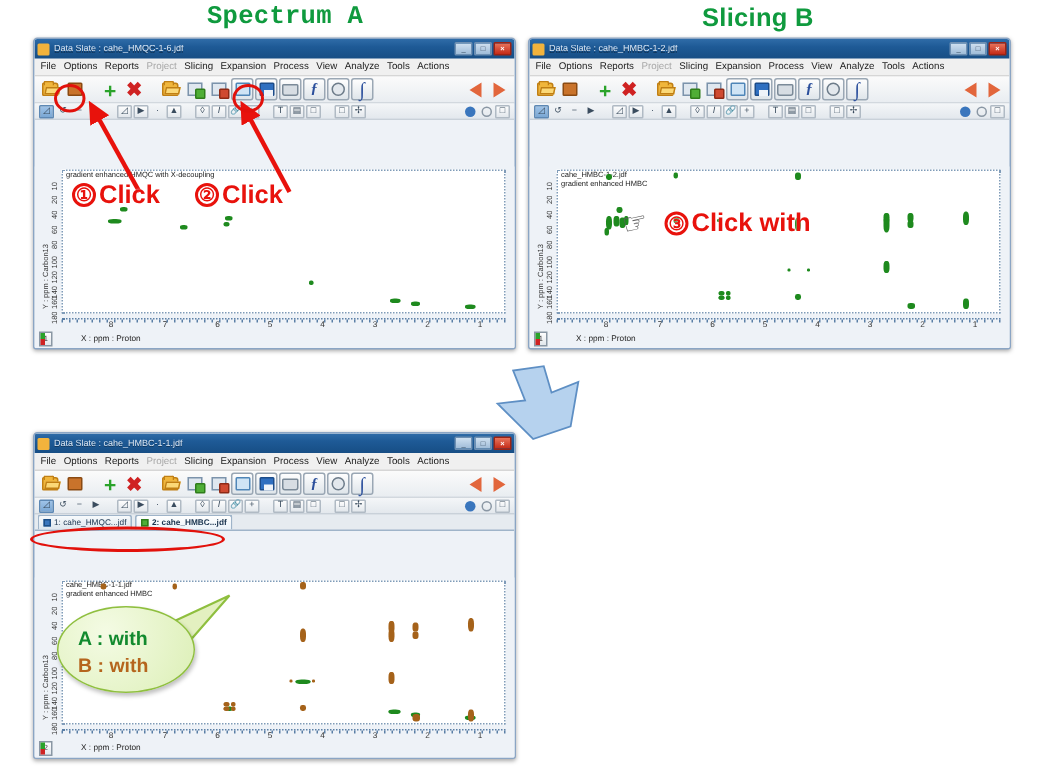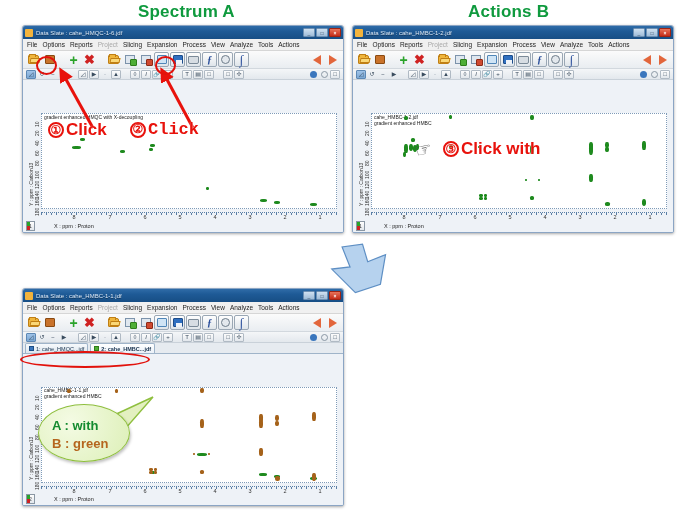--- a/index.html
+++ b/index.html
@@ -9,21 +9,21 @@
     background:#ffffff;
     font-family:"Liberation Sans", sans-serif;
     overflow:hidden;
   }
 
   
   .caption {
     position:absolute; font-size:17px; font-weight:bold;
     color:#0f9a3e; letter-spacing:0.2px;
   }
-  #cap-a { left:138px; top:2px; }
+  #cap-a { left:138px; top:2px;font-family:Liberation Mono, monospace; }
   #cap-b { left:468px; top:2px; }
 
   
   .win {
     position:absolute;
     background:#eef2f7;
     border:1px solid #8ba5c4;
     border-radius:3px 3px 2px 2px;
     box-shadow:0 1px 3px rgba(0,0,0,.35);
     overflow:hidden;
@@ -219,21 +219,21 @@
   .bubble-l2 { top:31px; color:#b5651d; }
   .hand-cursor {
     position:absolute; font-size:19px; color:#5a5a5a; line-height:19px;
     transform:rotate(-12deg);
   }
 </style>
 </head>
 <body>
 
 <div class="caption" id="cap-a">Spectrum A</div>
-<div class="caption" id="cap-b">Actions B</div>
+<div class="caption" id="cap-b">Slicing B</div>
 
 <div class="win" id="win-a" style="left:22px; top:25px; width:322px; height:208px;">
 
   <div class="titlebar">
     <div class="tb-ico"></div>
     <div class="tb-title">Data Slate : cahe_HMQC-1-6.jdf</div>
     <div class="tb-btns">
       <div class="tb-btn">
           <span>_</span>
         </div>
@@ -1098,34 +1098,34 @@
   <line x1="93" y1="128" x2="63" y2="74" stroke="#e8120c" stroke-width="3" marker-end="url(#redhead)"></line>
   <line x1="193" y1="128" x2="164" y2="74" stroke="#e8120c" stroke-width="3" marker-end="url(#redhead)"></line>
 </svg>
 
 <div class="ellipse-hl" style="left:36px; top:56px; width:21px; height:19px;"></div>
 <div class="ellipse-hl" style="left:155px; top:56px; width:21px; height:19px;"></div>
 
 <div class="ann-text" style="left:48px; top:120px;">
   <span class="circled">①</span><span>Click</span>
 </div>
-<div class="ann-text" style="left:130px; top:120px;font-family:Liberation Mono, monospace;">
+<div class="ann-text" style="left:130px; top:120px;">
   <span class="circled">②</span><span>Click</span>
 </div>
 
 <div class="hand-cursor" style="left:415px; top:140px;">☞</div>
 <div class="ann-text" style="left:443px; top:139px;">
   <span class="circled">③</span><span>Click with</span>
 </div>
 
 <svg style="position:absolute; left:300px; top:240px; width:100px; height:56px;">
   <polygon points="62,3 88,24 70,28 80,47 60,52 53,35 36,44 38,14" fill="#b6d2ee" stroke="#5e8fc4" stroke-width="1.2" transform="rotate(186 60 28)"></polygon>
 </svg>
 
 <div class="ellipse-hl" style="left:20px; top:351px; width:130px; height:17px;"></div>
 
 <svg style="position:absolute; left:95px; top:395px; width:70px; height:40px;">
   <polygon points="2,28 58,2 30,34" fill="#e3f0c0" stroke="#8fbf3f" stroke-width="1.4"></polygon>
 </svg>
 <div class="bubble" style="left:38px; top:404px;">
   <div class="bubble-l1">A : with</div>
-  <div class="bubble-l2">B : green</div>
+  <div class="bubble-l2">B : with</div>
 </div>
 
 </body></html>

